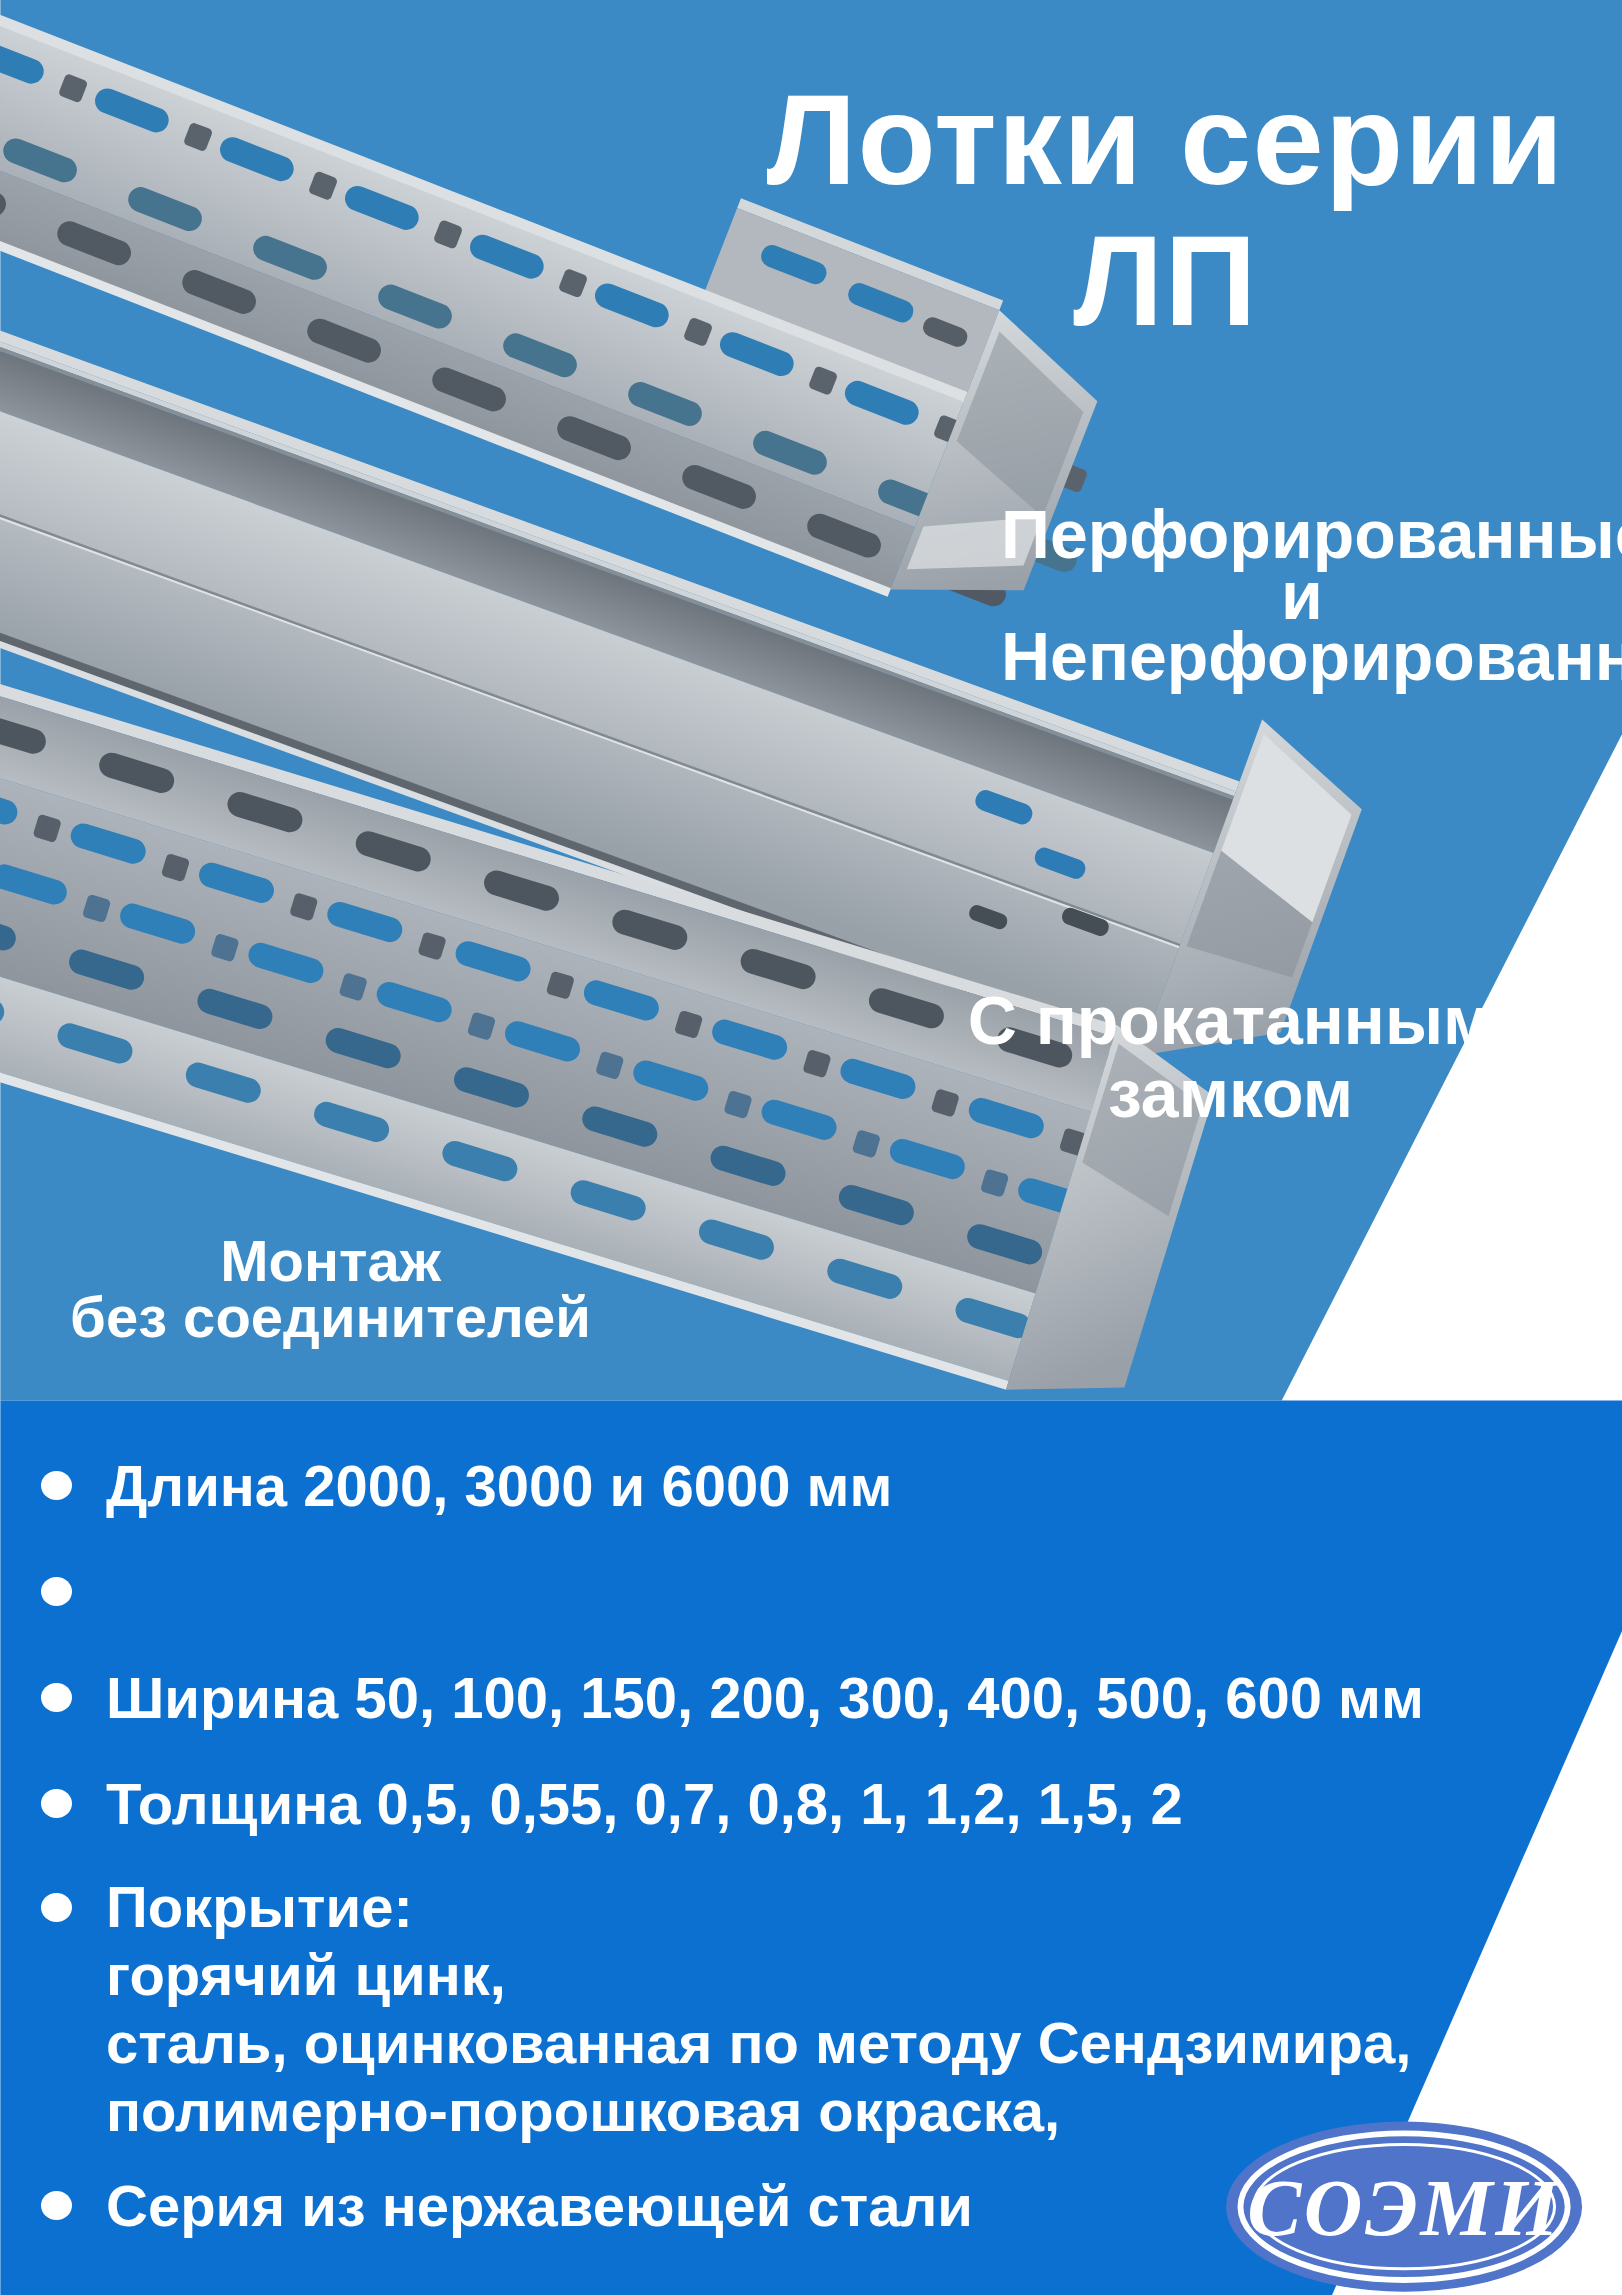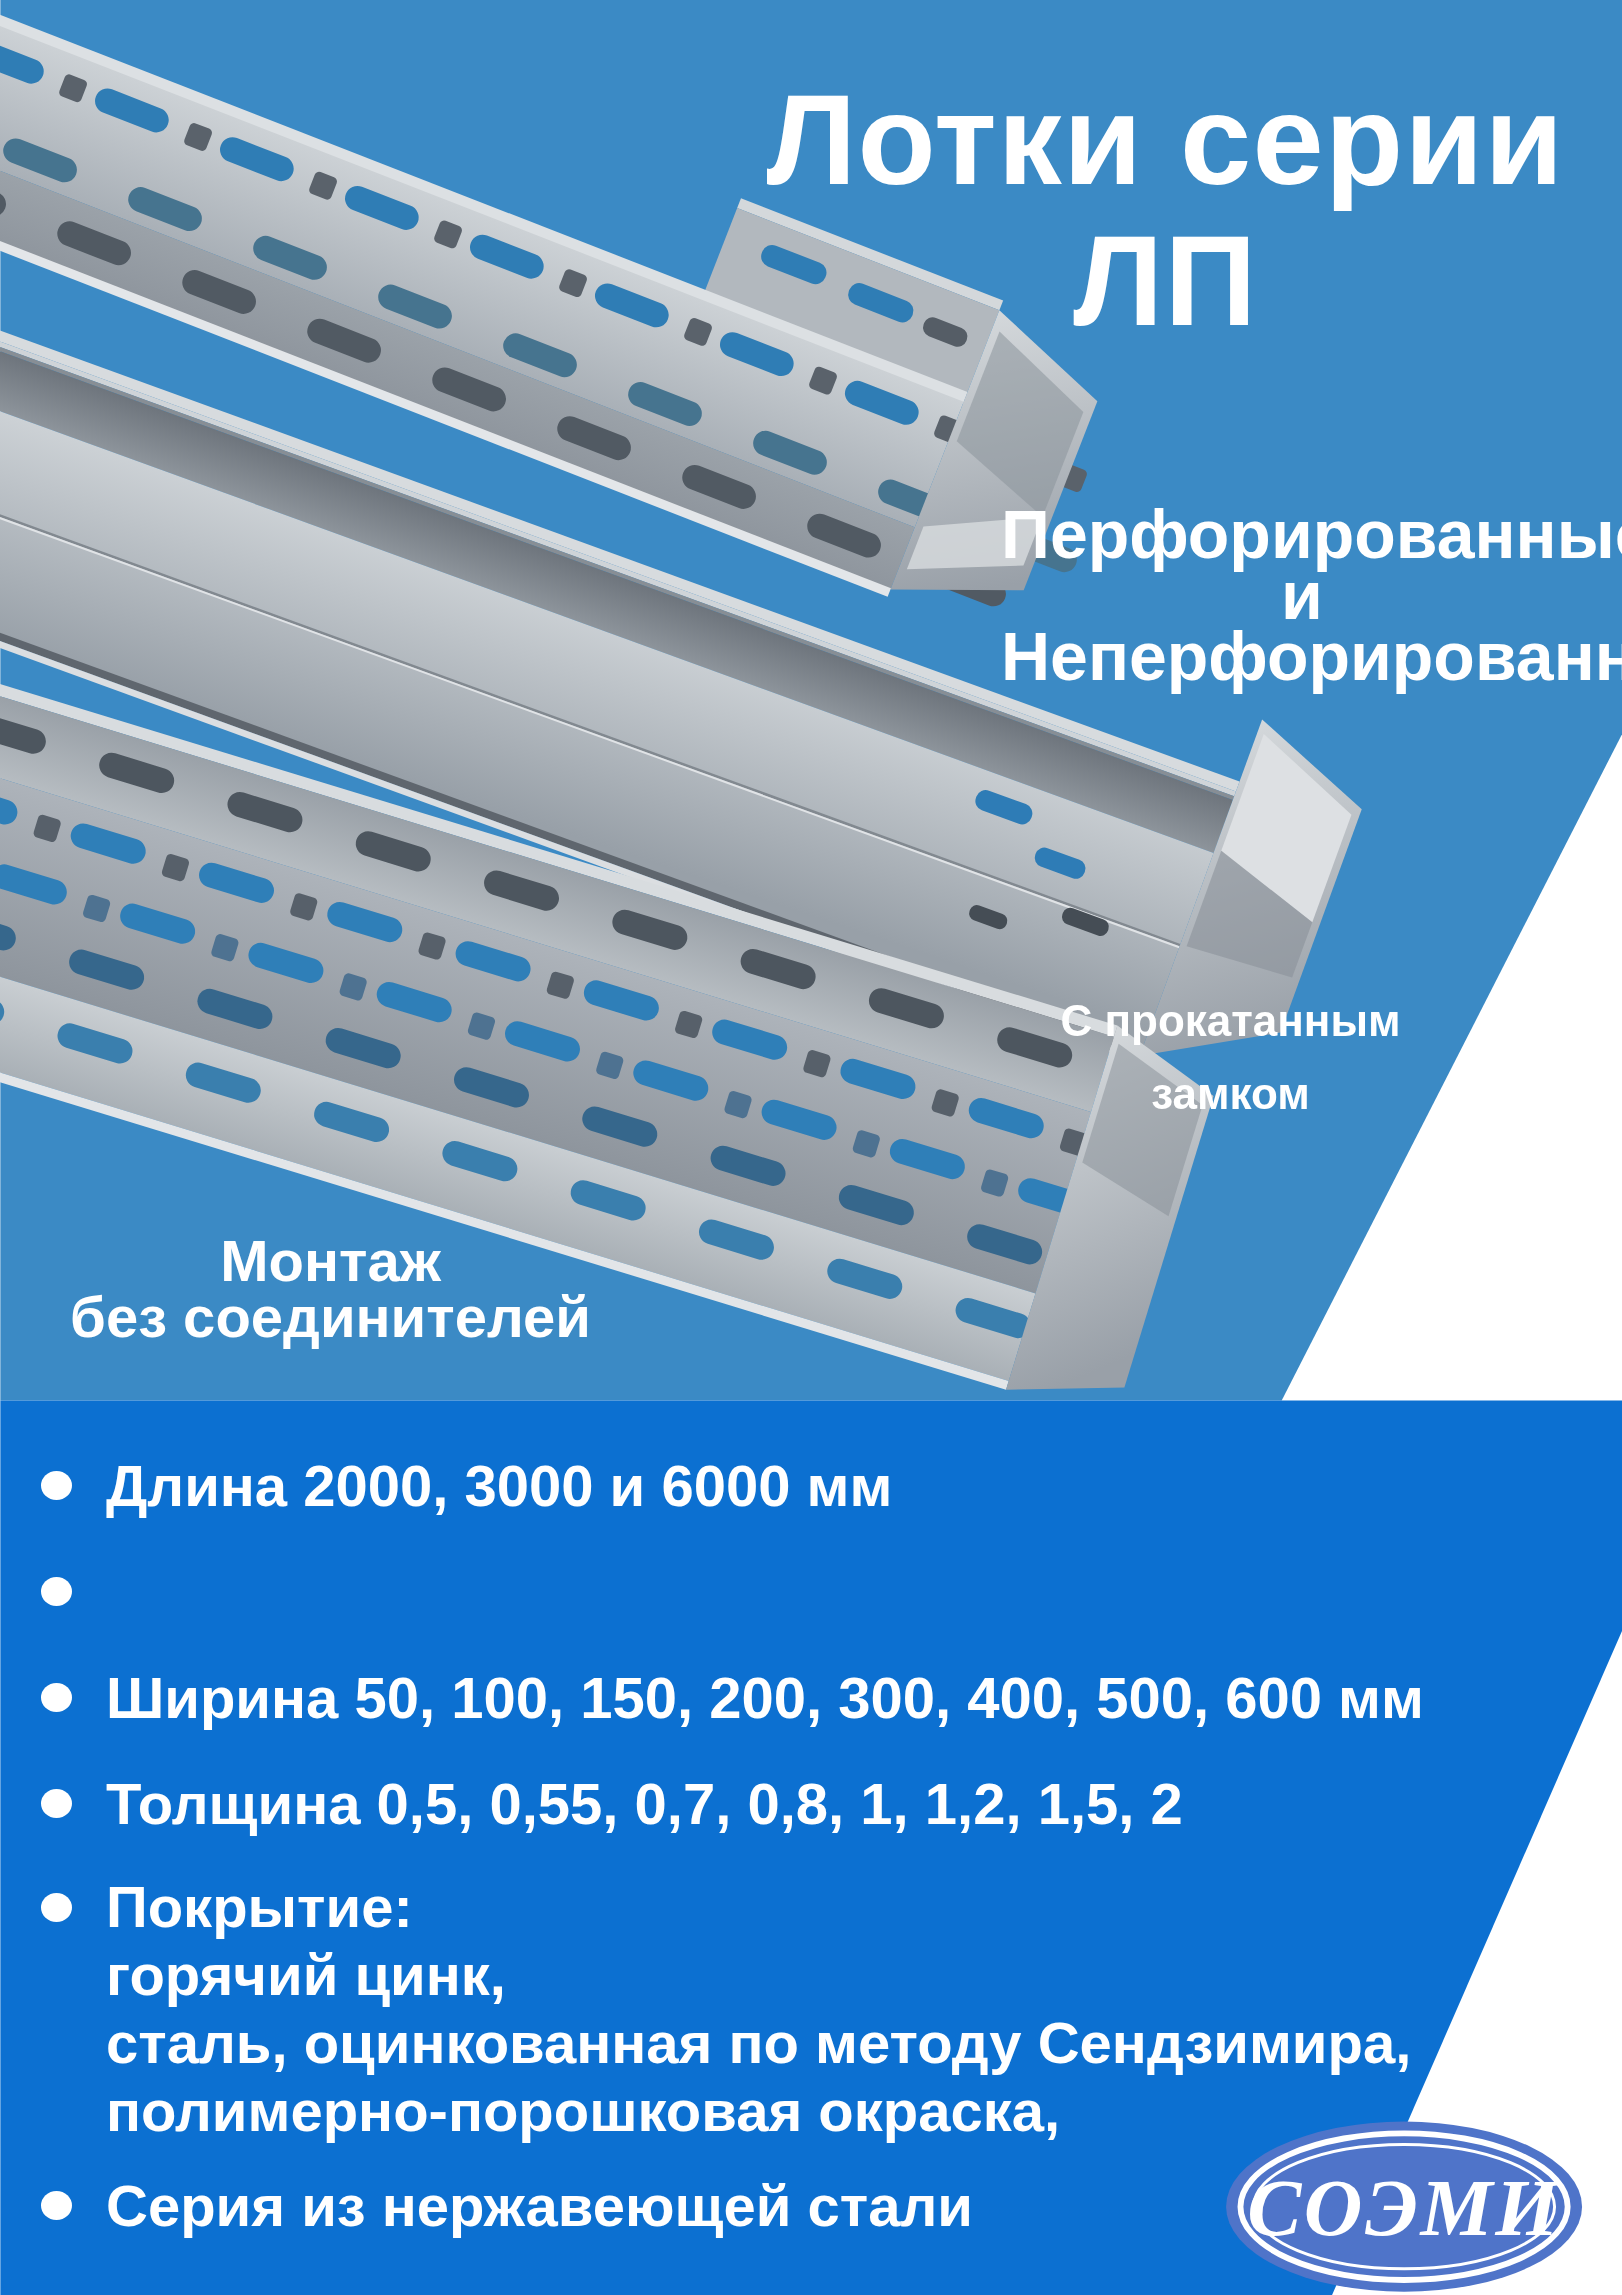--- a/index.html
+++ b/index.html
@@ -14,21 +14,21 @@
   }
   .scene{position:absolute;left:0;top:0;width:1623px;height:2295px;display:block;}
   .ovl{position:absolute;white-space:pre-line;}
   .title{
     left:704px;top:69px;width:923px;
     font-size:128px;line-height:141px;
     text-align:center;letter-spacing:1.3px;
   }
   .label{text-align:center;}
   .label-perf{left:1001px;top:504px;width:602px;font-size:68px;line-height:61px;}
-  .label-lock{left:936px;top:984px;width:589px;font-size:44px;line-height:73px;}
+  .label-lock{left:936px;top:984px;width:589px;font-size:68px;line-height:73px;}
   .label-mount{left:36px;top:1233px;width:589px;font-size:58px;line-height:56px;}
   .spec{
     position:absolute;left:41px;width:1525px;
     display:flex;align-items:flex-start;
     font-size:58px;line-height:59px;
   }
   .spec .dot{
     flex:0 0 auto;
     width:31px;height:29px;margin-top:15px;margin-right:34px;
     background:#ffffff;border-radius:50%;

